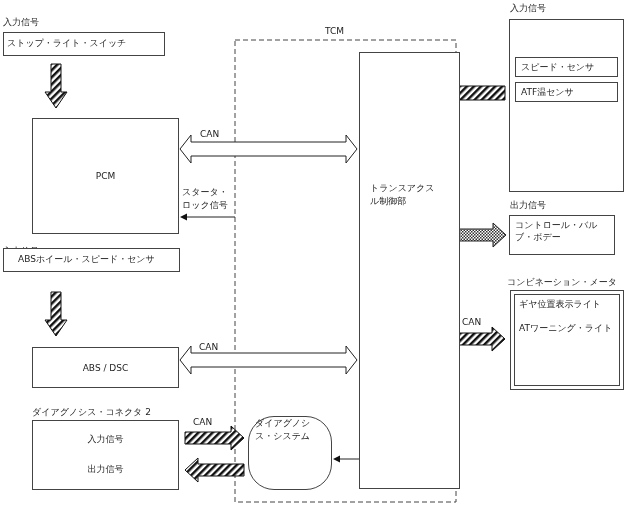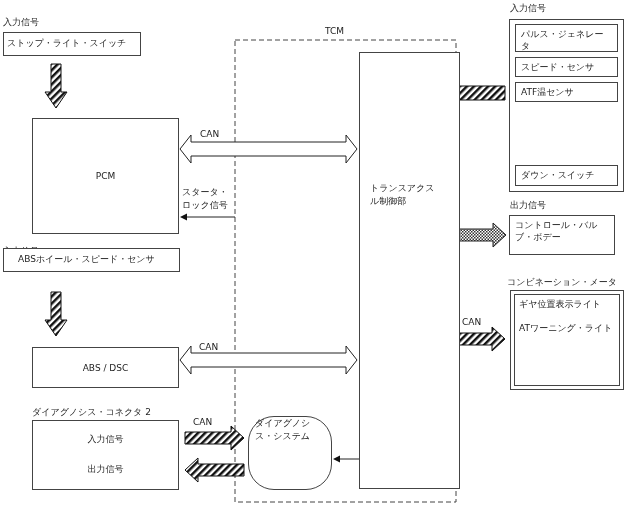--- a/index.html
+++ b/index.html
@@ -51,21 +51,21 @@
 
   <path d="M448,333 h44 v-6 l13,12 l-13,12 v-6 h-44 z" fill="url(#hatch)" stroke="#111" stroke-width="1"></path>
 
   <path d="M185,432 h46 v-6 l13,12 l-13,12 v-6 h-46 z" fill="url(#hatch)" stroke="#111" stroke-width="1"></path>
   <path d="M244,464 h-46 v-6 l-13,12 l13,12 v-6 h46 z" fill="url(#hatch)" stroke="#111" stroke-width="1"></path>
 </svg>
 
 <div class="lbl" style="left:325px;top:25px;">TCM</div>
 
 <div class="lbl" style="left:3px;top:16px;">入力信号</div>
-<div class="box" style="left:3px;top:32px;width:138px;height:24px;padding:4px 3px;">
+<div class="box" style="left:3px;top:32px;width:162px;height:24px;padding:4px 3px;">
   <span>ストップ・ライト・スイッチ</span>
 </div>
 
 <div class="box center" style="left:32px;top:118px;width:147px;height:116px;">
   <span>PCM</span>
 </div>
 <div class="lbl" style="left:200px;top:128px;">CAN</div>
 <div class="txt" style="left:182px;top:186px;width:52px;">スタータ・ロック信号</div>
 
 <div class="lbl" style="left:3px;top:245px;">入力信号</div>
@@ -88,24 +88,22 @@
 <div class="box" style="left:248px;top:416px;width:84px;height:74px;display:flex;align-items:flex-start;padding:0 6px;border-radius:26px;">
   <span class="txt" style="position:static;">ダイアグノシス・システム</span>
 </div>
 
 <div class="box" style="left:359px;top:52px;width:101px;height:437px;">
   <div class="txt" style="left:10px;top:129px;width:68px;">トランスアクスル制御部</div>
 </div>
 
 <div class="lbl" style="left:510px;top:2px;">入力信号</div>
 <div class="box" style="left:509px;top:19px;width:115px;height:173px;">
-  <div class="sub" style="left:5px;top:4px;width:103px;height:28px;"><span>パルス・ジェネレータ</span></div>
   <div class="sub" style="left:5px;top:37px;width:103px;height:20px;"><span>スピード・センサ</span></div>
   <div class="sub" style="left:5px;top:62px;width:103px;height:20px;"><span>ATF温センサ</span></div>
-  <div class="sub" style="left:5px;top:145px;width:103px;height:21px;"><span>ダウン・スイッチ</span></div>
 </div>
 
 <div class="lbl" style="left:510px;top:199px;">出力信号</div>
 <div class="sub" style="left:509px;top:215px;width:106px;height:40px;">
   <span>コントロール・バルブ・ボデー</span>
 </div>
 
 <div class="lbl" style="left:507px;top:276px;">コンビネーション・メータ</div>
 <div class="lbl" style="left:462px;top:316px;">CAN</div>
 <div class="box" style="left:510px;top:290px;width:114px;height:100px;">

